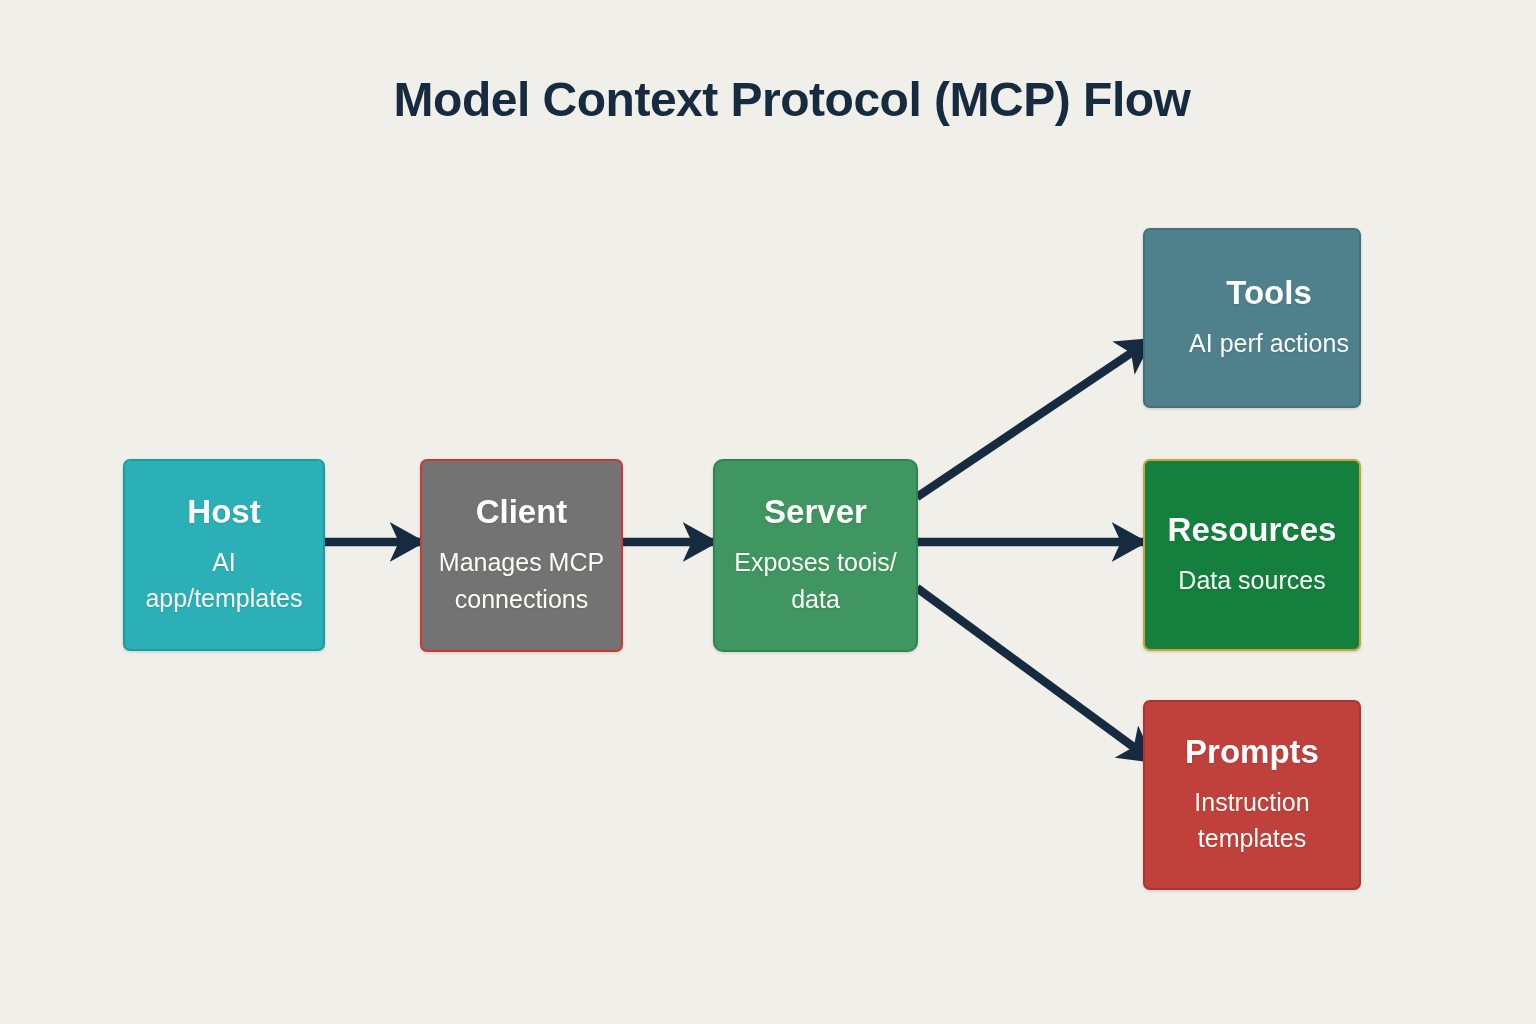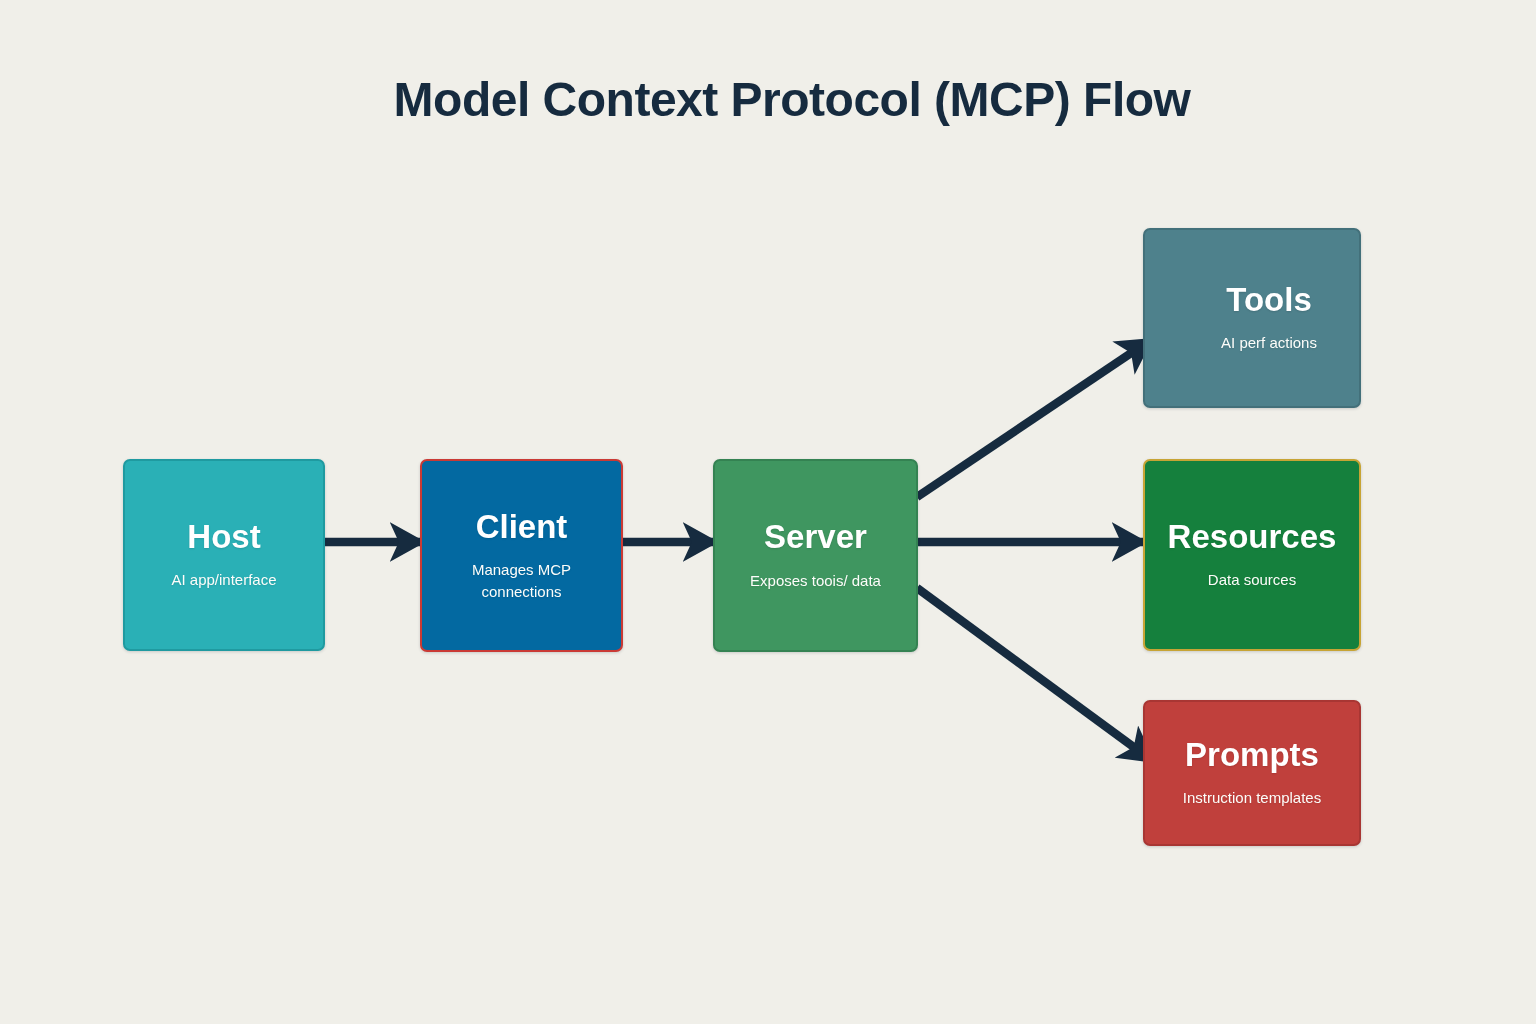--- a/index.html
+++ b/index.html
@@ -53,32 +53,32 @@
     color:#ffffff;
     box-shadow:0 1px 3px rgba(30,40,50,0.18);
   }
   .node-title{
     font-size:33px;
     font-weight:700;
     line-height:1.1;
     text-shadow:0 1px 2px rgba(0,0,0,0.12);
   }
   .node-sub{
-    font-size:15px;
+    font-size:25px;
     font-weight:400;
     line-height:1.45;
     color:#fdfdfa;
     text-shadow:0 1px 2px rgba(0,0,0,0.10);
   }
   .node-host      {left:123px; top:459px; width:202px; height:192px;justify-content:center;}
   .node-client    {left:420px; top:459px; width:203px; height:193px;}
   .node-server    {left:713px; top:459px; width:205px; height:193px;}
   .node-tools     {left:1143px;top:228px; width:218px; height:180px;padding-left:44px;}
   .node-resources {left:1143px;top:459px; width:218px; height:192px;}
-  .node-prompts   {left:1143px;top:700px; width:218px; height:146px;}
+  .node-prompts   {left:1143px;top:700px; width:218px; height:190px;}
   .node-client .node-sub,
   .node-server .node-sub,
   .node-prompts .node-sub{max-width:190px;}
 </style>
 </head>
 <body>
 
 <div class="canvas">
 
   <h1 class="diagram-title">Model Context Protocol (MCP) Flow</h1>
@@ -91,29 +91,29 @@
     </defs>
     <line x1="325" y1="542" x2="424" y2="542" marker-end="url(#ah)"></line>
     <line x1="621" y1="542" x2="717" y2="542" marker-end="url(#ah)"></line>
     <line x1="917" y1="497" x2="1152" y2="339" marker-end="url(#ah)"></line>
     <line x1="917" y1="542" x2="1146" y2="542" marker-end="url(#ah)"></line>
     <line x1="917" y1="588" x2="1154" y2="762" marker-end="url(#ah)"></line>
   </svg>
 
   <div class="node node-host" style="background-color: rgb(42, 176, 182); border-color: rgb(31, 154, 160);">
     <div class="node-title">Host</div>
-    <div class="node-sub">AI app/interface</div>
+    <div class="node-sub">AI app/templates</div>
   </div>
 
-  <div class="node node-client" style="background-color: #0369a1; border-color: rgb(202, 58, 53);">
+  <div class="node node-client" style="background-color: #737373; border-color: rgb(202, 58, 53);">
     <div class="node-title">Client</div>
     <div class="node-sub">Manages MCP connections</div>
   </div>
 
-  <div class="node node-server" style="background-color: rgb(63, 150, 96); border-color: rgb(52, 130, 82);">
+  <div class="node node-server" style="background-color: rgb(63, 150, 96); border-color: rgb(52, 130, 82); border-radius: 10px;">
     <div class="node-title">Server</div>
     <div class="node-sub">Exposes toois/ data</div>
   </div>
 
   <div class="node node-tools" style="background-color: rgb(78, 129, 140); border-color: rgb(67, 112, 122);">
     <div class="node-title">Tools</div>
     <div class="node-sub">AI perf actions</div>
   </div>
 
   <div class="node node-resources" style="background-color: #15803d; border-color: rgb(199, 164, 53);">

